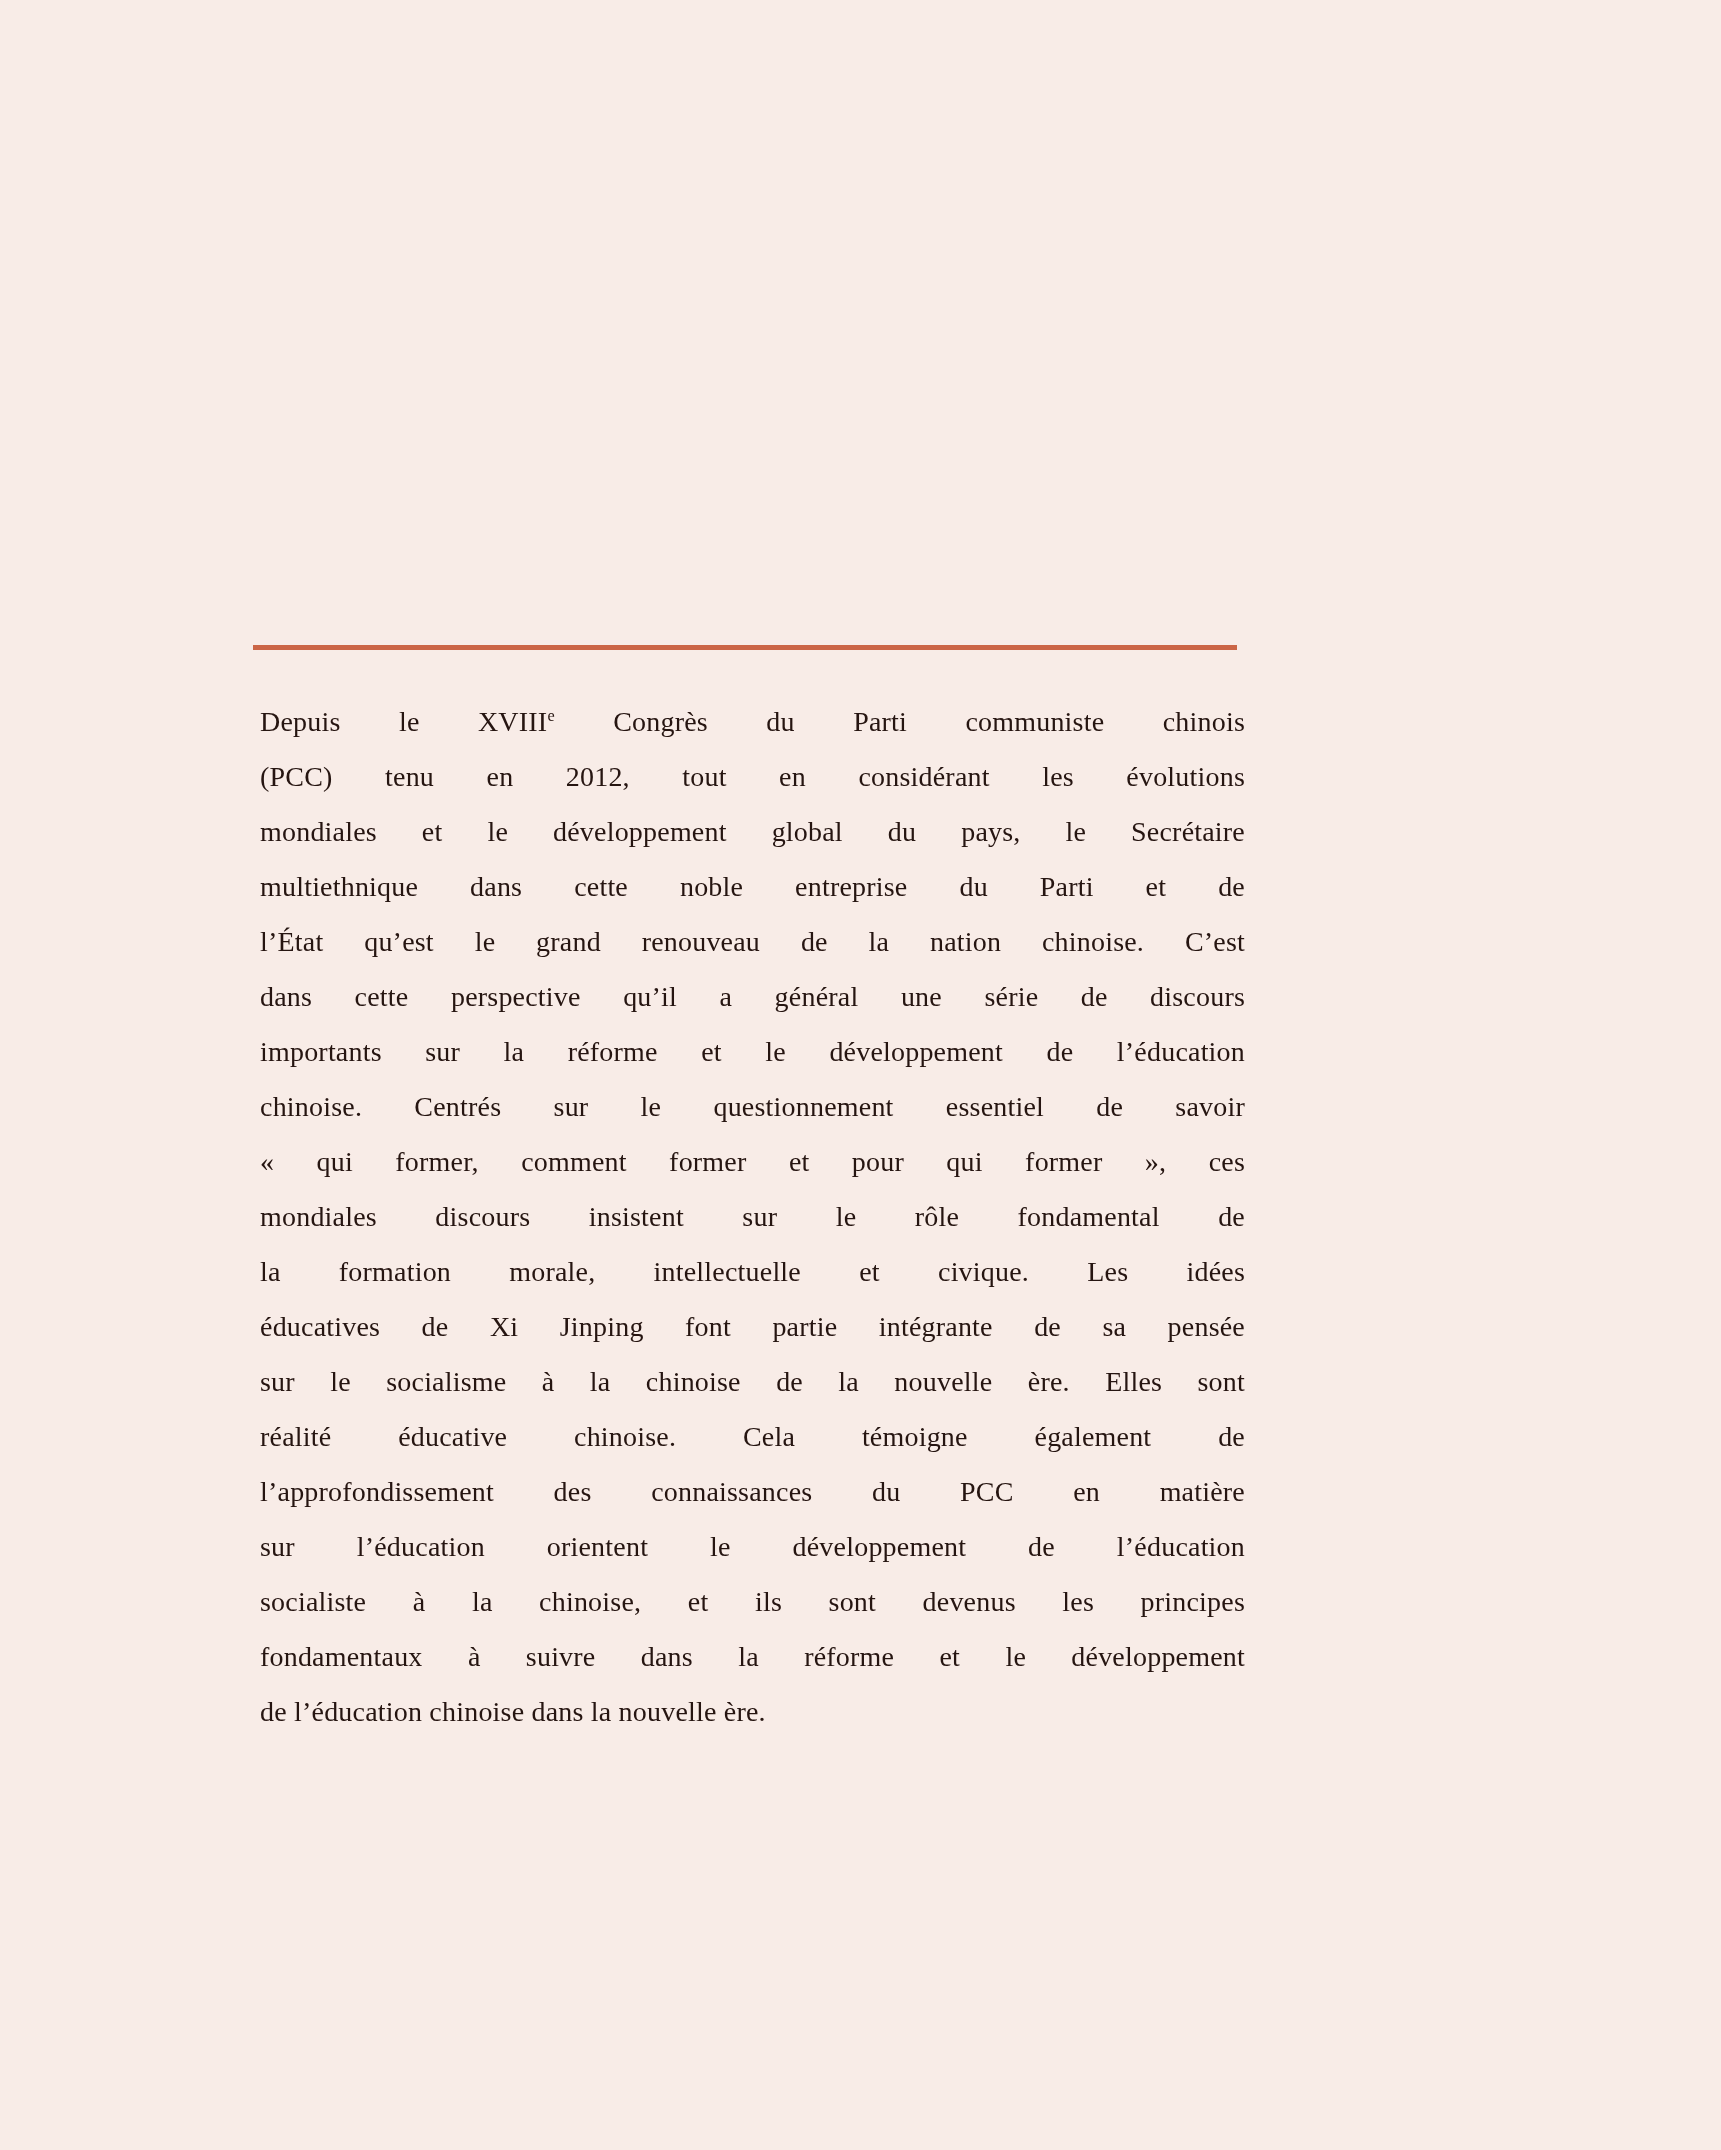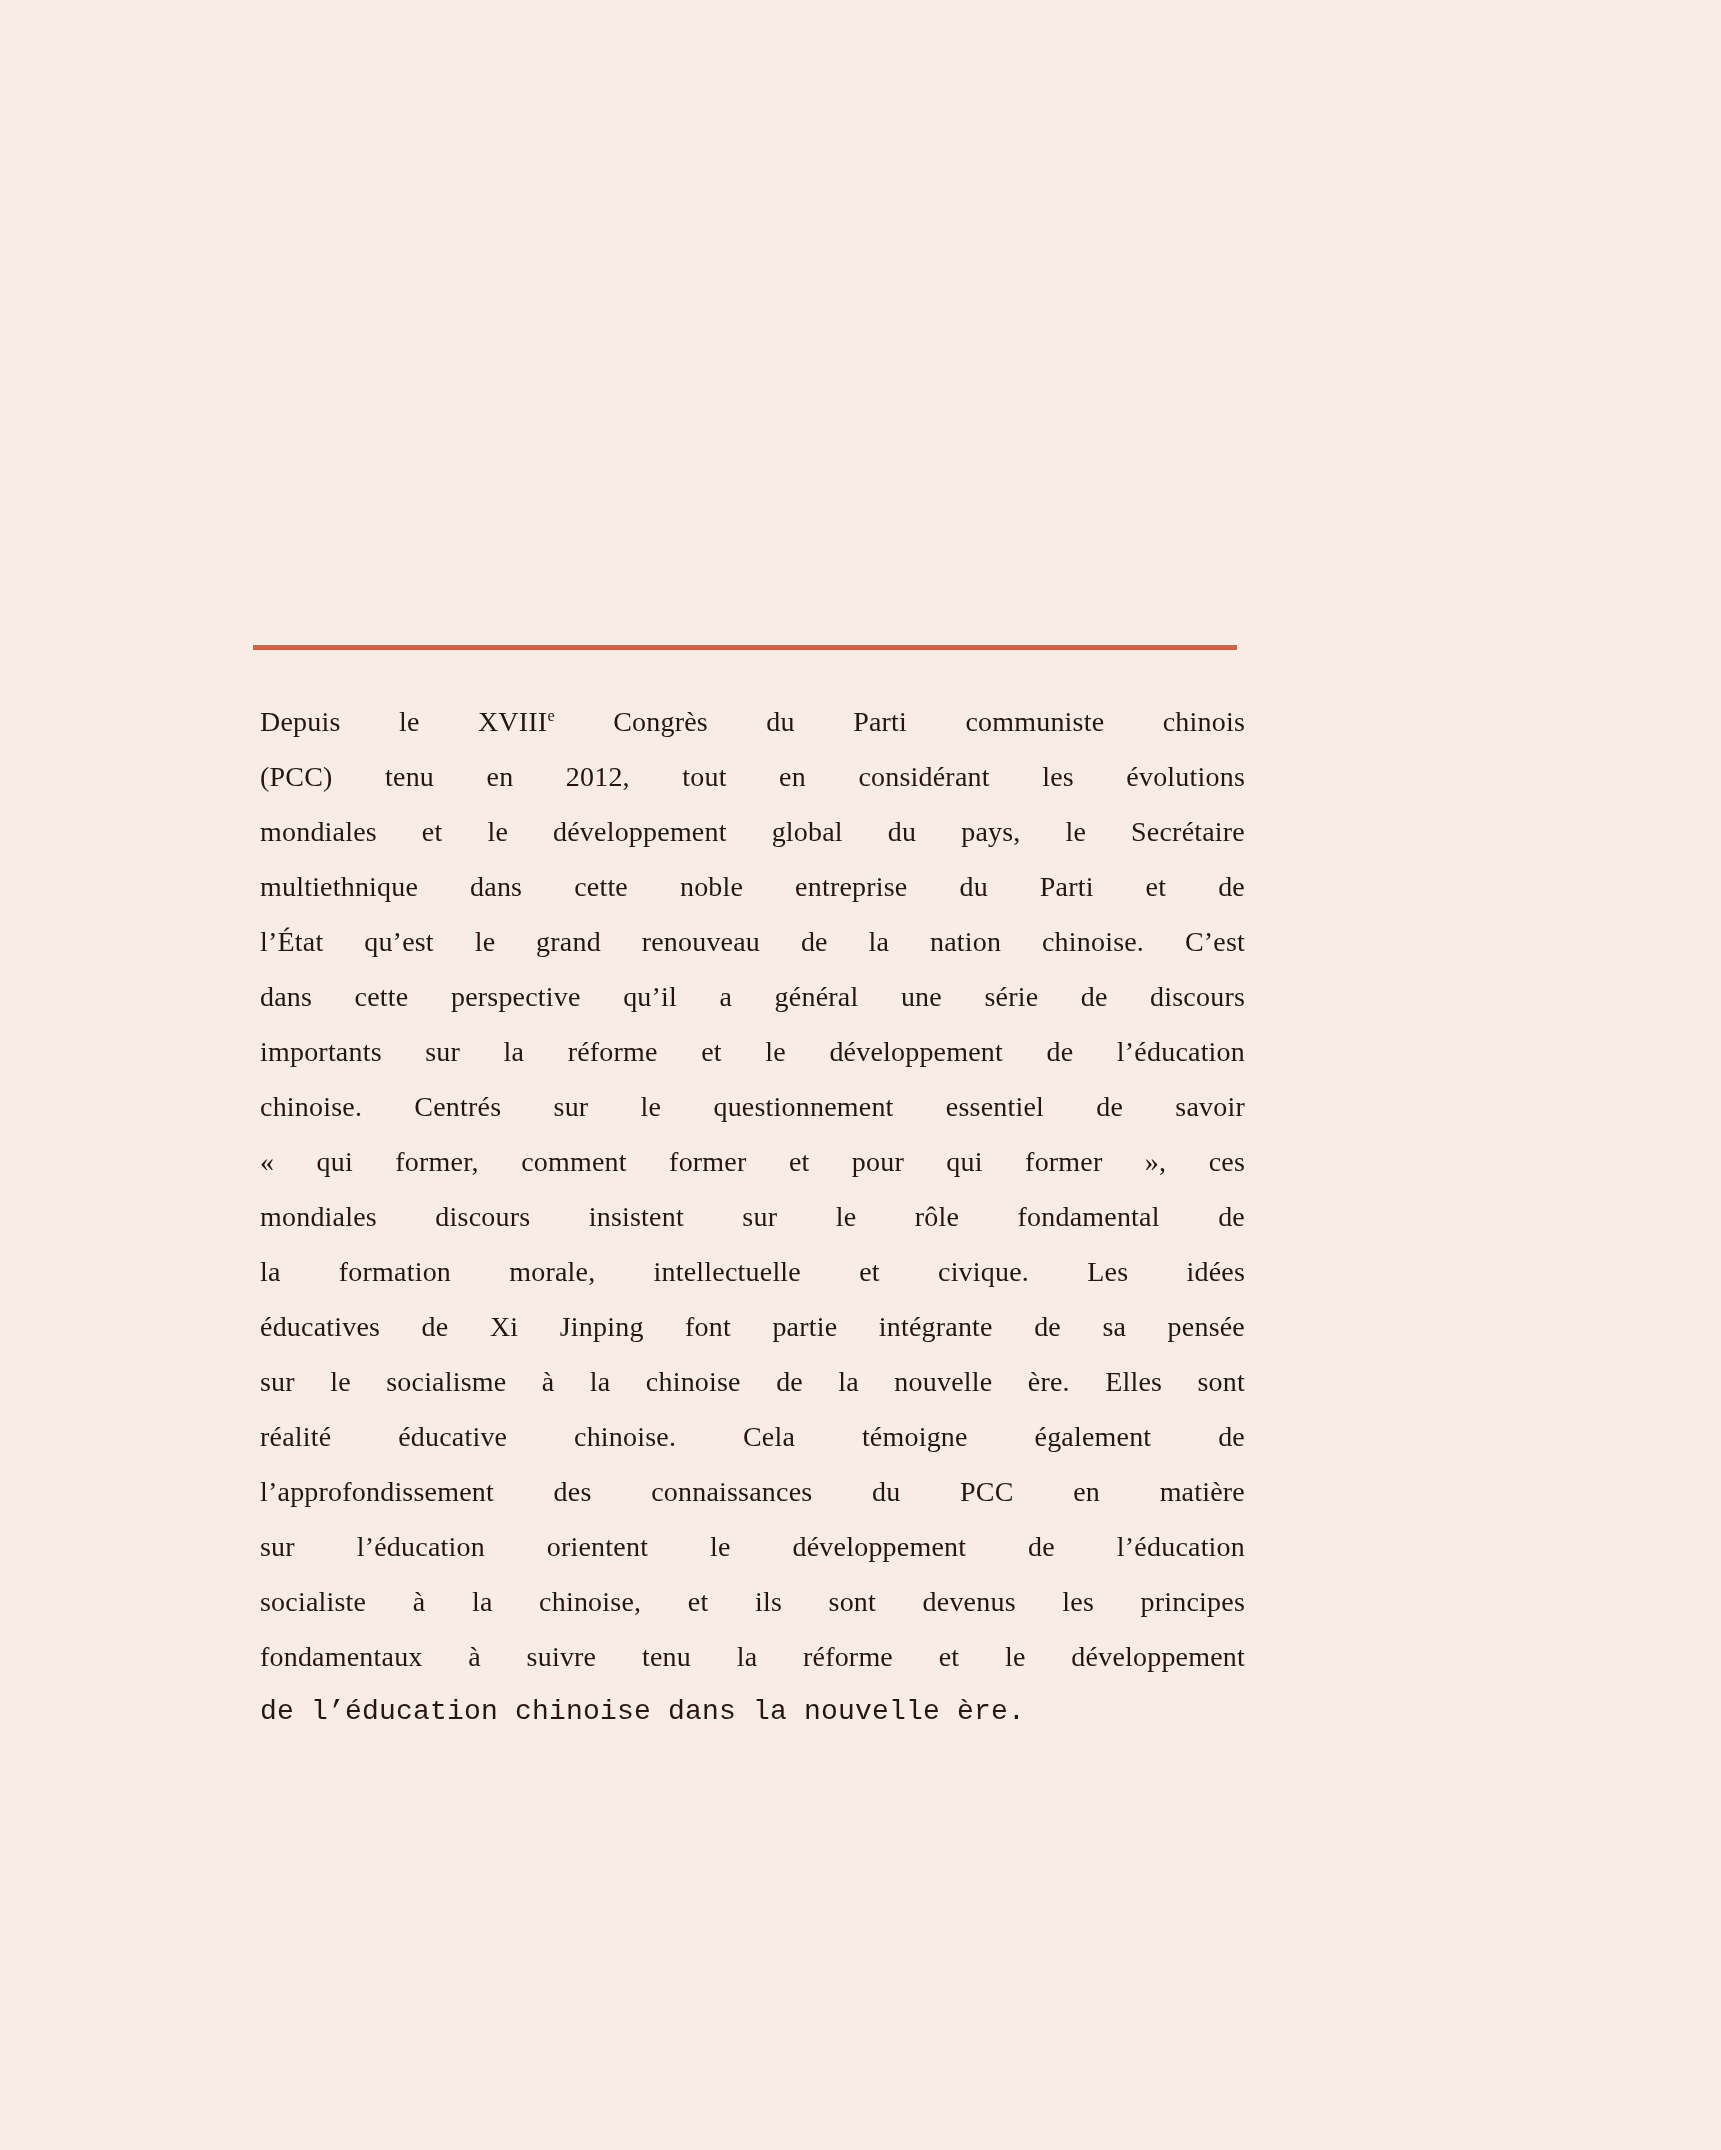--- a/index.html
+++ b/index.html
@@ -37,21 +37,20 @@
     letter-spacing: 0.2px;
   }
   .abstract .line {
     text-align: justify;
     text-align-last: justify;
     white-space: nowrap;
     height: 55px;
   }
   .abstract .line.last {
     text-align-last: left;
-    font-family: Liberation Mono, monospace;
   }
   .abstract sup {
     font-size: 0.58em;
     line-height: 0;
     vertical-align: baseline;
     position: relative;
     top: -0.62em;
   }
 </style>
 </head>
@@ -70,17 +69,17 @@
       <div class="line">chinoise. Centrés sur le questionnement essentiel de savoir</div>
       <div class="line">« qui former, comment former et pour qui former », ces</div>
       <div class="line">mondiales discours insistent sur le rôle fondamental de</div>
       <div class="line">la formation morale, intellectuelle et civique. Les idées</div>
       <div class="line">éducatives de Xi Jinping font partie intégrante de sa pensée</div>
       <div class="line">sur le socialisme à la chinoise de la nouvelle ère. Elles sont</div>
       <div class="line">réalité éducative chinoise. Cela témoigne également de</div>
       <div class="line">l’approfondissement des connaissances du PCC en matière</div>
       <div class="line">sur l’éducation orientent le développement de l’éducation</div>
       <div class="line">socialiste à la chinoise, et ils sont devenus les principes</div>
-      <div class="line">fondamentaux à suivre tenu la réforme et le développement</div>
+      <div class="line">fondamentaux à suivre dans la réforme et le développement</div>
       <div class="line last">de l’éducation chinoise dans la nouvelle ère.</div>
     </div>
 </div>
 
 
 </body></html>

